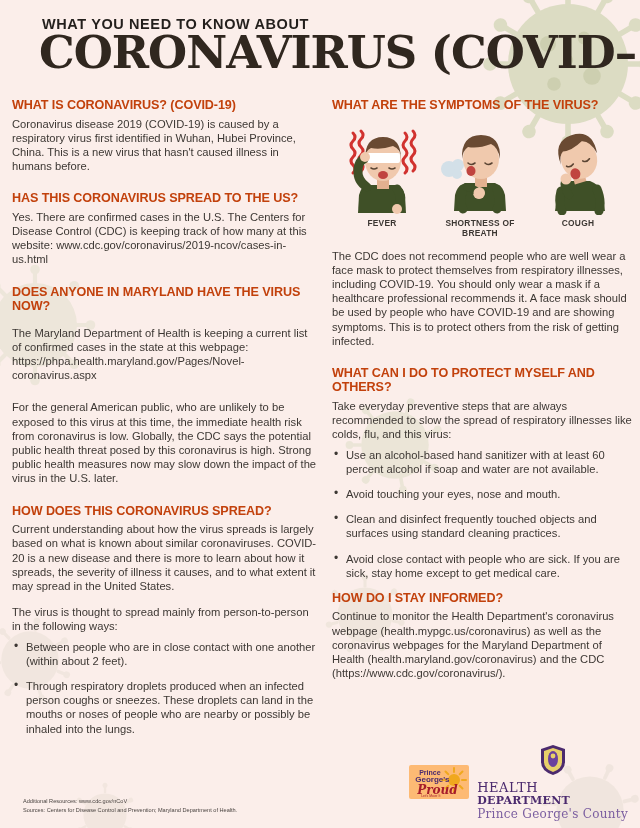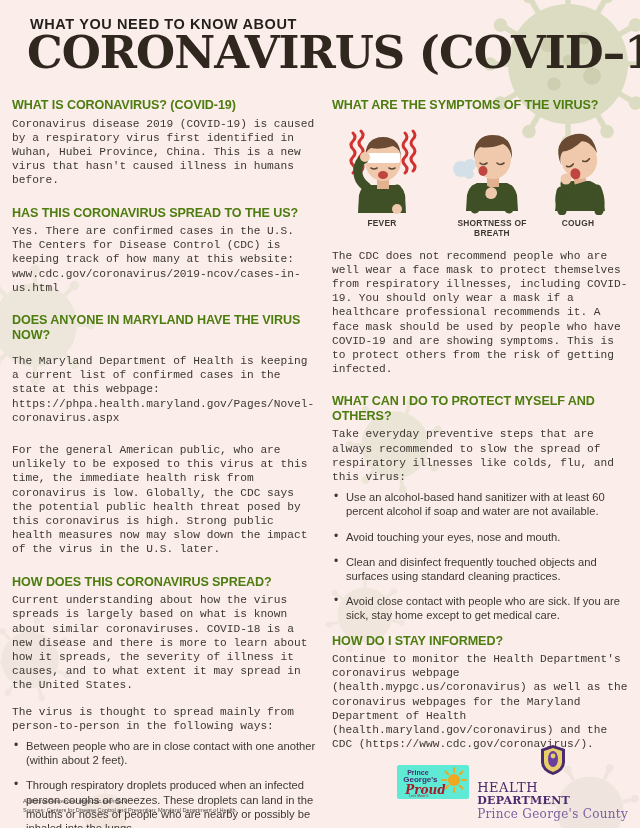--- a/index.html
+++ b/index.html
@@ -10,21 +10,21 @@
     position:relative;
   }
   #page{position:absolute;inset:0;overflow:hidden;}
 
   
   .bg-layer{position:absolute;inset:0;pointer-events:none;z-index:0;}
   .virus{position:absolute;}
   .virus svg{display:block;}
 
   
-  .header{position:absolute;left:0;top:0;width:580px;height:92px;z-index:2;}
+  .header{position:absolute;left:12px;top:0;width:580px;height:92px;z-index:2;}
   .kicker{
     position:absolute;left:30px;top:16px;
     font-size:14.5px;font-weight:bold;letter-spacing:.6px;
     color:#231f1c;
   }
   .maintitle{
     position:absolute;left:27px;top:30px;
     font-family:"DejaVu Serif", serif;
     font-size:44px;line-height:46px;font-weight:bold;
     letter-spacing:-1px;
@@ -35,64 +35,63 @@
 
   
   .col{position:absolute;top:98px;z-index:2;}
   .col-left{left:12px;width:305px;}
   .col-right{left:332px;width:300px;}
 
   h2.sec{
     margin:0 0 4px 0;
     font-size:12.6px;line-height:14.5px;font-weight:bold;
     letter-spacing:-.1px;
-    color:#4d7c0f;
+    color:#c2410c;
     text-transform:uppercase;
   }
   p.body{
     margin:0 0 4px 0;
     font-size:11.2px;line-height:14.2px;
     color:#3c3733;
-    font-family:Liberation Mono, monospace;
   }
   .gap{height:14px;}
   .gap-s{height:8px;}
   ul.bullets{margin:6px 0 0 0;padding:0;list-style:none;}
   ul.bullets li{
     position:relative;
     padding-left:14px;margin-bottom:11px;
     font-size:11.2px;line-height:14.2px;color:#3c3733;
   }
   ul.bullets li::before{
     content:"\2022";position:absolute;left:2px;top:-1px;
     font-size:12px;color:#3c3733;
   }
 
   
   .symptoms{position:relative;height:128px;margin:6px 0 2px 0;}
   .fig{position:absolute;top:0;width:96px;text-align:center;}
   .fig-1{left:2px;}
-  .fig-2{left:112px;}
+  .fig-2{left:100px;}
   .fig-3{left:198px;}
   .fig .art{height:96px;display:flex;align-items:flex-end;justify-content:center;}
   .fig .cap{
     margin-top:3px;font-size:8.4px;font-weight:bold;letter-spacing:.25px;
     color:#3c3733;line-height:10px;text-transform:uppercase;
   }
 
   
   .footer{position:absolute;left:0;bottom:0;width:640px;height:58px;z-index:2;}
   .credits{
     position:absolute;left:23px;bottom:14px;
     font-size:5.6px;line-height:8.5px;color:#4a4441;
   }
   .logos{position:absolute;right:12px;bottom:8px;display:flex;align-items:center;gap:8px;}
 
   .pg-logo{
-    width:72px;height:34px;background:#5eead4;
+    width:60px;height:34px;background:#fdba74;
     border-radius:2px;position:relative;overflow:hidden;
   }
   .pg-logo .pg-prince{position:absolute;left:10px;top:4px;font-size:7px;color:#4b2a6e;font-weight:bold;}
   .pg-logo .pg-georges{position:absolute;left:6px;top:10px;font-size:8px;color:#4b2a6e;font-weight:bold;}
   .pg-logo .pg-proud{
     position:absolute;left:8px;top:18px;font-size:12px;color:#a61c2b;
     font-family:"DejaVu Serif", serif;font-style:italic;font-weight:bold;
   }
   .pg-logo .pg-sun{position:absolute;right:2px;top:2px;}
   .pg-logo .pg-tag{position:absolute;left:12px;bottom:1px;font-size:3.4px;color:#a61c2b;}
@@ -428,21 +427,21 @@
 
     <h2 class="sec">DOES ANYONE IN MARYLAND HAVE THE VIRUS NOW?</h2>
     <div class="gap-s"></div>
     <p class="body">The Maryland Department of Health is keeping a current list of confirmed cases in the state at this webpage: https://phpa.health.maryland.gov/Pages/Novel-coronavirus.aspx</p>
     <div class="gap"></div>
 
     <p class="body">For the general American public, who are unlikely to be exposed to this virus at this time, the immediate health risk from coronavirus is low. Globally, the CDC says the potential public health threat posed by this coronavirus is high. Strong public health measures now may slow down the impact of the virus in the U.S. later.</p>
     <div class="gap"></div>
 
     <h2 class="sec">HOW DOES THIS CORONAVIRUS SPREAD?</h2>
-    <p class="body">Current understanding about how the virus spreads is largely based on what is known about similar coronaviruses. COVID-18 is a new disease and there is more to learn about how it spreads, the severity of illness it causes, and to what extent it may spread in the United States.</p>
+    <p class="body">Current understanding about how the virus spreads is largely based on what is known about similar coronaviruses. COVID-20 is a new disease and there is more to learn about how it spreads, the severity of illness it causes, and to what extent it may spread in the United States.</p>
     <div class="gap-s"></div>
     <p class="body">The virus is thought to spread mainly from person-to-person in the following ways:</p>
     <ul class="bullets">
       <li>Between people who are in close contact with one another (within about 2 feet).</li>
       <li>Through respiratory droplets produced when an infected person coughs or sneezes. These droplets can land in the mouths or noses of people who are nearby or possibly be inhaled into the lungs.</li>
     </ul>
   </div>
 
   <div class="col col-right">
 

